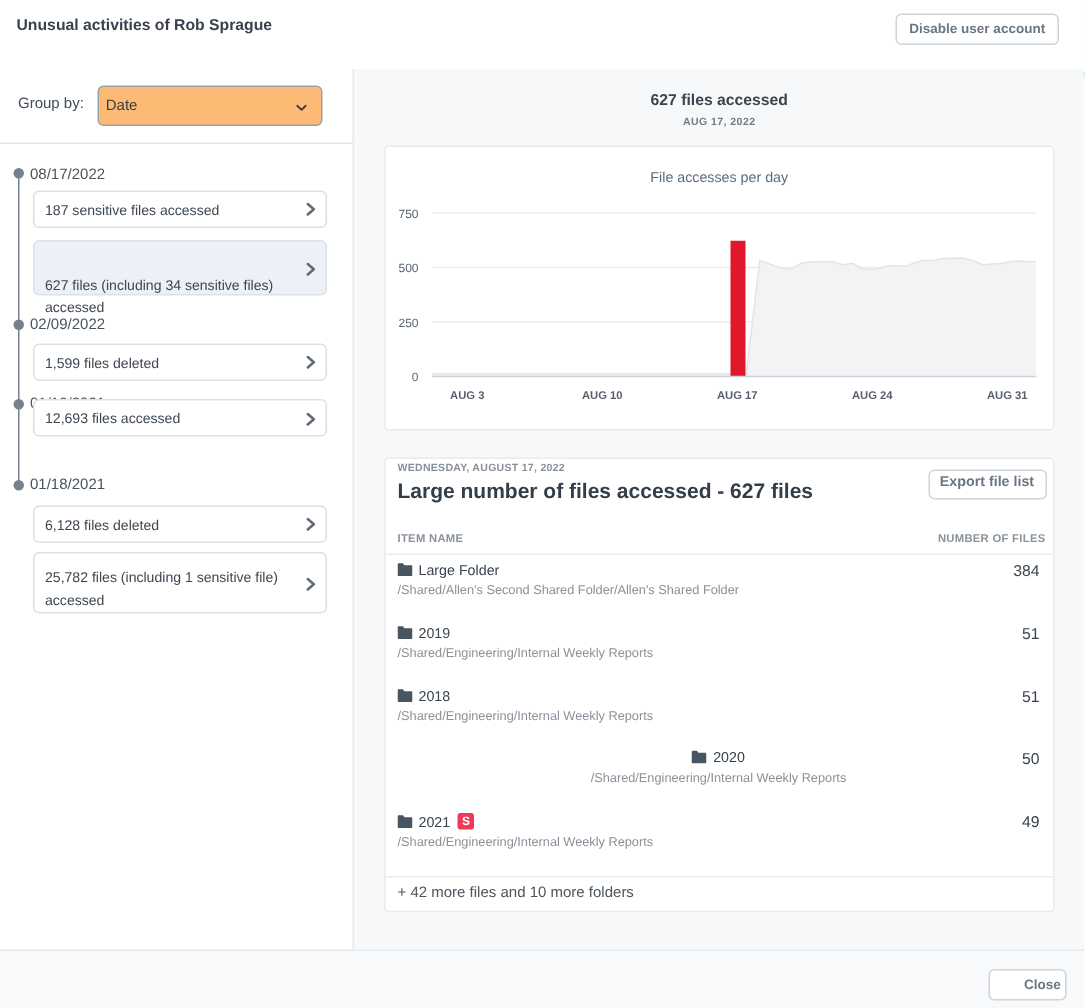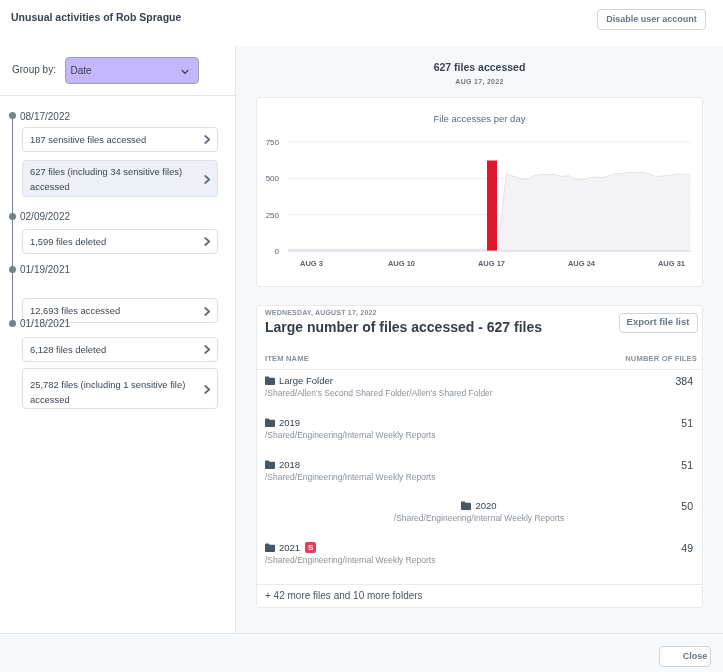--- a/index.html
+++ b/index.html
@@ -9,29 +9,29 @@
   
   #header { position:absolute; left:0; top:0; width:723px; height:52px; background:#fff; border-bottom:4px solid #14b8a6; }
   #title { position:absolute; left:11px; top:11px; font-size:10.5px; font-weight:bold; color:#39424e; }
   .btn { position:absolute; background:#fff; border:1px solid #ccd4dc; border-radius:4px; color:#6b7683; font-weight:bold; text-align:center; white-space:nowrap; }
   #disable-btn { left:597px; top:9px; width:109px; height:21px; font-size:9px; line-height:19px; }
 
   
   #left { position:absolute; left:0; top:46px; width:236px; height:587px; background:#fff; border-right:1px solid #e4e8eb; }
   #groupby-row { position:absolute; left:0; top:0; width:235px; height:50px; border-bottom:1px solid #e4e8eb; }
   #groupby-label { position:absolute; left:12px; top:18px; font-size:10px; color:#414c57; }
-  #select { position:absolute; left:65px; top:11px; width:134px; height:27px; border:1px solid #9aa2ab; border-radius:4px; background:#c4b5fd; font-size:10px; color:#333d47; line-height:25px; padding-left:4.5px; }
+  #select { position:absolute; left:65px; top:11px; width:150px; height:27px; border:1px solid #9aa2ab; border-radius:4px; background:#fdba74; font-size:10px; color:#333d47; line-height:25px; padding-left:4.5px; }
   #select svg { position:absolute; right:9px; top:10px; }
 
   
   #tline { position:absolute; left:12px; top:69px; width:1px; height:210px; background:#76818d; }
   .dot { position:absolute; width:7px; height:7px; border-radius:50%; background:#76818d; left:9px; }
   .tdate { position:absolute; left:20px; font-size:10px; color:#49525d; }
   .tcard { position:absolute; left:22px; width:196px; background:#fff; border:1px solid #dbe0e5; border-radius:4px; font-size:9.4px; color:#3d4751; padding:6px 18px 0 7px; line-height:12.5px; }
-  .tcard.two { line-height:14.5px; padding-top:4px; }
+  .tcard.two { line-height:14.5px; padding-top:22px; }
   .tcard.sel { background:#edf0f6; border-color:#dbe2ea; }
   .tcard .chev { position:absolute; right:6px; top:50%; margin-top:-4px; width:7px; height:9px; }
 
   
   #right { position:absolute; left:236px; top:46px; width:487px; height:587px; background:#f7f8f9; }
   #big-title { position:absolute; left:0; top:15px; width:487px; text-align:center; font-size:10.5px; font-weight:bold; color:#3a4550; }
   #big-sub { position:absolute; left:0; top:32px; width:487px; text-align:center; font-size:7px; font-weight:bold; color:#6f7a84; letter-spacing:0.3px; }
 
   .card { position:absolute; background:#fff; border:1px solid #e8ebee; border-radius:3px; }
   #chart-card { left:20px; top:50.5px; width:447px; height:190.5px; }
@@ -89,21 +89,21 @@
     </div>
     <div class="dot" style="top:167px"></div>
     <div class="tdate" style="top:165px">02/09/2022</div>
     <div class="tcard" style="top:182.5px;height:25px;">1,599 files deleted
       <svg class="chev" viewBox="0 0 7 9">
         <path d="M1.2 1 L5.2 4.5 L1.2 8" fill="none" stroke="#5f6b77" stroke-width="1.7" stroke-linecap="round" stroke-linejoin="round"></path>
       </svg>
     </div>
     <div class="dot" style="top:220px"></div>
     <div class="tdate" style="top:218px">01/19/2021</div>
-    <div class="tcard" style="top:220px;height:25px;margin-top:32px;">12,693 files accessed
+    <div class="tcard" style="top:220px;height:25px;">12,693 files accessed
       <svg class="chev" viewBox="0 0 7 9">
         <path d="M1.2 1 L5.2 4.5 L1.2 8" fill="none" stroke="#5f6b77" stroke-width="1.7" stroke-linecap="round" stroke-linejoin="round"></path>
       </svg>
     </div>
     <div class="dot" style="top:274px"></div>
     <div class="tdate" style="top:272px">01/18/2021</div>
     <div class="tcard" style="top:290.5px;height:25px;">6,128 files deleted
       <svg class="chev" viewBox="0 0 7 9">
         <path d="M1.2 1 L5.2 4.5 L1.2 8" fill="none" stroke="#5f6b77" stroke-width="1.7" stroke-linecap="round" stroke-linejoin="round"></path>
       </svg>

